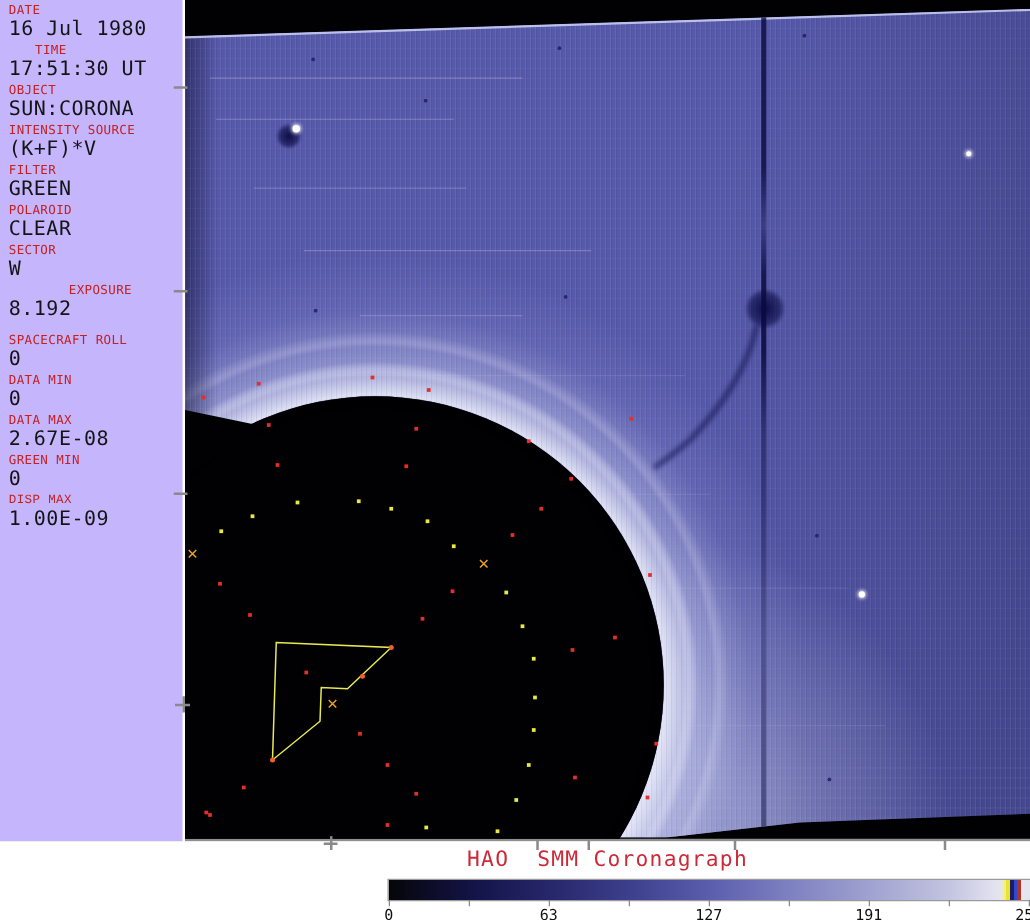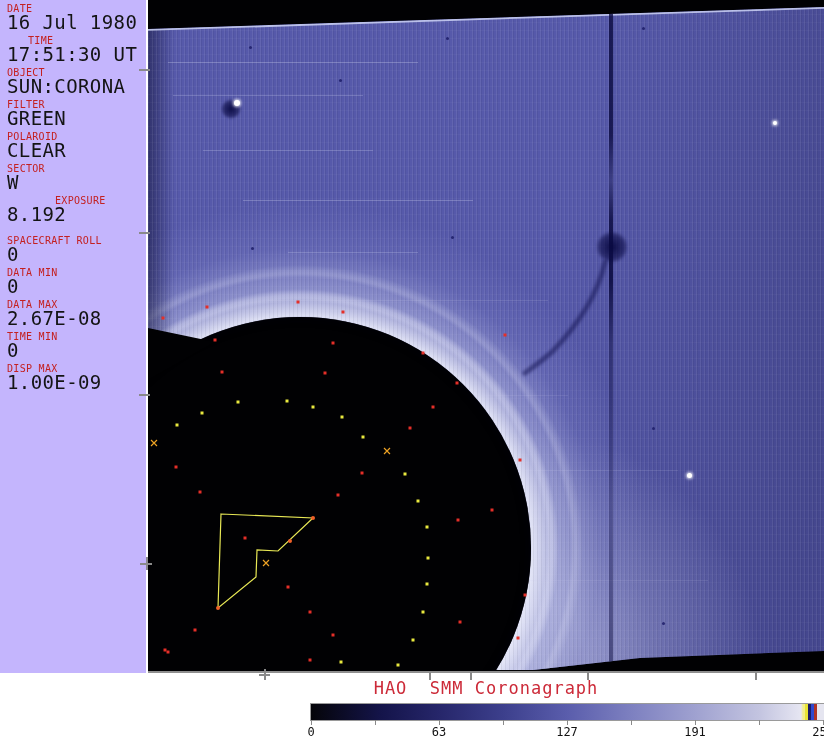--- a/index.html
+++ b/index.html
@@ -3,21 +3,21 @@
 <meta charset="utf-8">
 <style>
   html,body{margin:0;padding:0;background:#fff;}
   #screen{position:relative;width:824px;height:736px;background:#ffffff;overflow:hidden;
           font-family:"DejaVu Sans Mono","Liberation Mono",monospace;}
   
   #sidebar{position:absolute;left:0;top:0;width:146px;height:673px;background:#c4b5fd;}
   #fields{position:absolute;left:7px;top:2px;width:138px;}
   .field{margin-bottom:4px;}
   .flabel{font-size:10px;line-height:13px;color:#c42020;letter-spacing:0.3px;white-space:nowrap;}
-  .fvalue{font-size:19px;line-height:15px;color:#141414;letter-spacing:0.4px;white-space:nowrap;}
+  .fvalue{font-size:16px;line-height:15px;color:#141414;letter-spacing:0.4px;white-space:nowrap;}
   
   #image-area{position:absolute;left:148px;top:0;width:676px;height:671px;background:#010103;
               border-bottom:2px solid #8f8f8f;overflow:hidden;}
   #blue-field{position:absolute;left:0;top:0;width:676px;height:671px;
     clip-path:polygon(0px 29px,676px 7px,676px 651px,492px 658px,385px 670px,0px 670px);
     background-color:#5659aa;
     background-image:
       repeating-linear-gradient(90deg, rgba(255,255,255,0.07) 0 1px, rgba(0,0,25,0.06) 1px 2px, rgba(255,255,255,0) 2px 4px),
       repeating-linear-gradient(0deg, rgba(255,255,255,0.03) 0 1px, rgba(255,255,255,0) 1px 8px),
       linear-gradient(90deg, rgba(5,5,35,0.45) 0px, rgba(5,5,35,0) 26px),
@@ -72,20 +72,24 @@
         </div>
         <div class="field">
           <div class="flabel" style="color: rgb(196, 32, 32); margin-left: 21px;">TIME</div>
           <div class="fvalue">17:51:30 UT</div>
         </div>
         <div class="field">
           <div class="flabel" style="color: rgb(196, 32, 32);">OBJECT</div>
           <div class="fvalue">SUN:CORONA</div>
         </div>
         <div class="field">
+          <div class="flabel" style="color: rgb(196, 32, 32);">INTENSITY SOURCE</div>
+          <div class="fvalue">(K+F)*V</div>
+        </div>
+        <div class="field">
           <div class="flabel" style="color: rgb(196, 32, 32);">FILTER</div>
           <div class="fvalue">GREEN</div>
         </div>
         <div class="field">
           <div class="flabel" style="color: rgb(196, 32, 32);">POLAROID</div>
           <div class="fvalue">CLEAR</div>
         </div>
         <div class="field">
           <div class="flabel" style="color: rgb(196, 32, 32);">SECTOR</div>
           <div class="fvalue">W</div>
@@ -100,25 +104,25 @@
         </div>
         <div class="field">
           <div class="flabel" style="color: rgb(196, 32, 32);">DATA MIN</div>
           <div class="fvalue">0</div>
         </div>
         <div class="field">
           <div class="flabel" style="color: rgb(196, 32, 32);">DATA MAX</div>
           <div class="fvalue">2.67E-08</div>
         </div>
         <div class="field">
-          <div class="flabel" style="color: rgb(196, 32, 32);">TIME MIN</div>
+          <div class="flabel" style="color: rgb(196, 32, 32);">GREEN MIN</div>
           <div class="fvalue">0</div>
         </div>
         <div class="field">
-          <div class="flabel" style="color: rgb(196, 32, 32);">DISP MAX</div>
+          <div class="flabel" style="color: rgb(196, 32, 32); font-family: Liberation Mono, monospace;">DISP MAX</div>
           <div class="fvalue">1.00E-09</div>
         </div>
       </div>
   </div>
 
   <div id="image-area">
     <div id="blue-field">
       <div class="top-edge-line"></div>
       <div id="scratches">
           <div class="scratch" style="left: 20px; top: 62px; width: 250px; opacity: 0.3;"></div>

